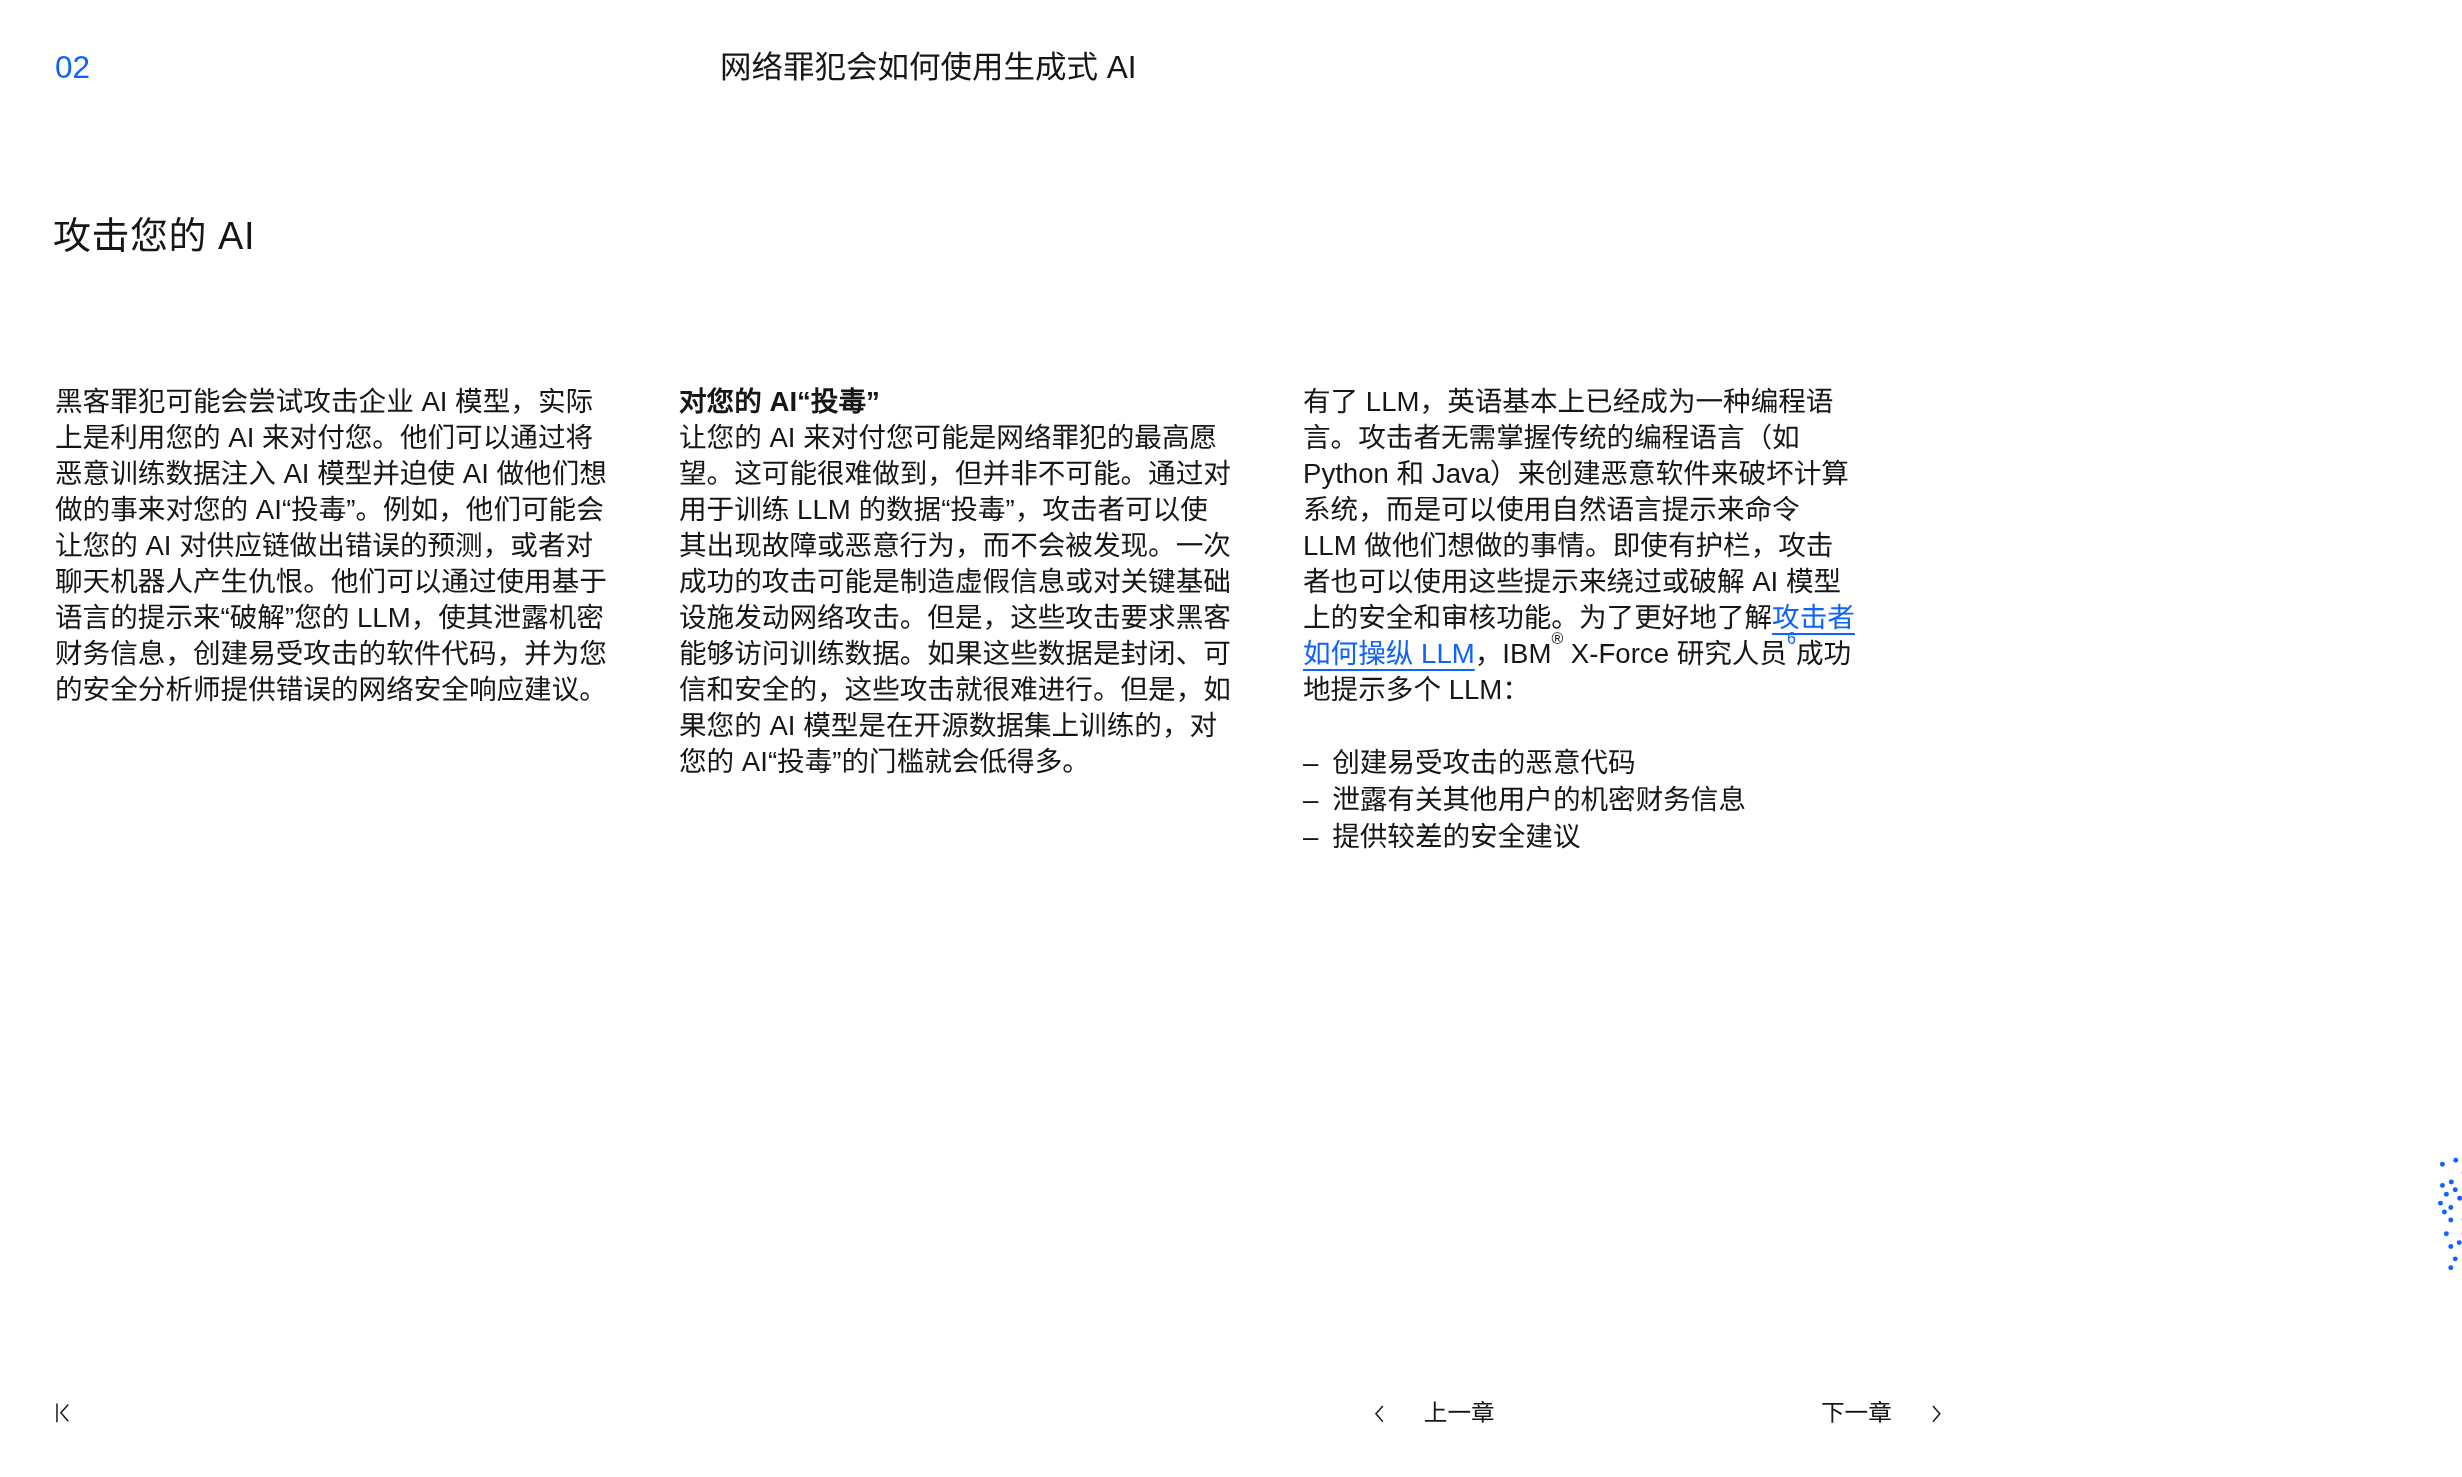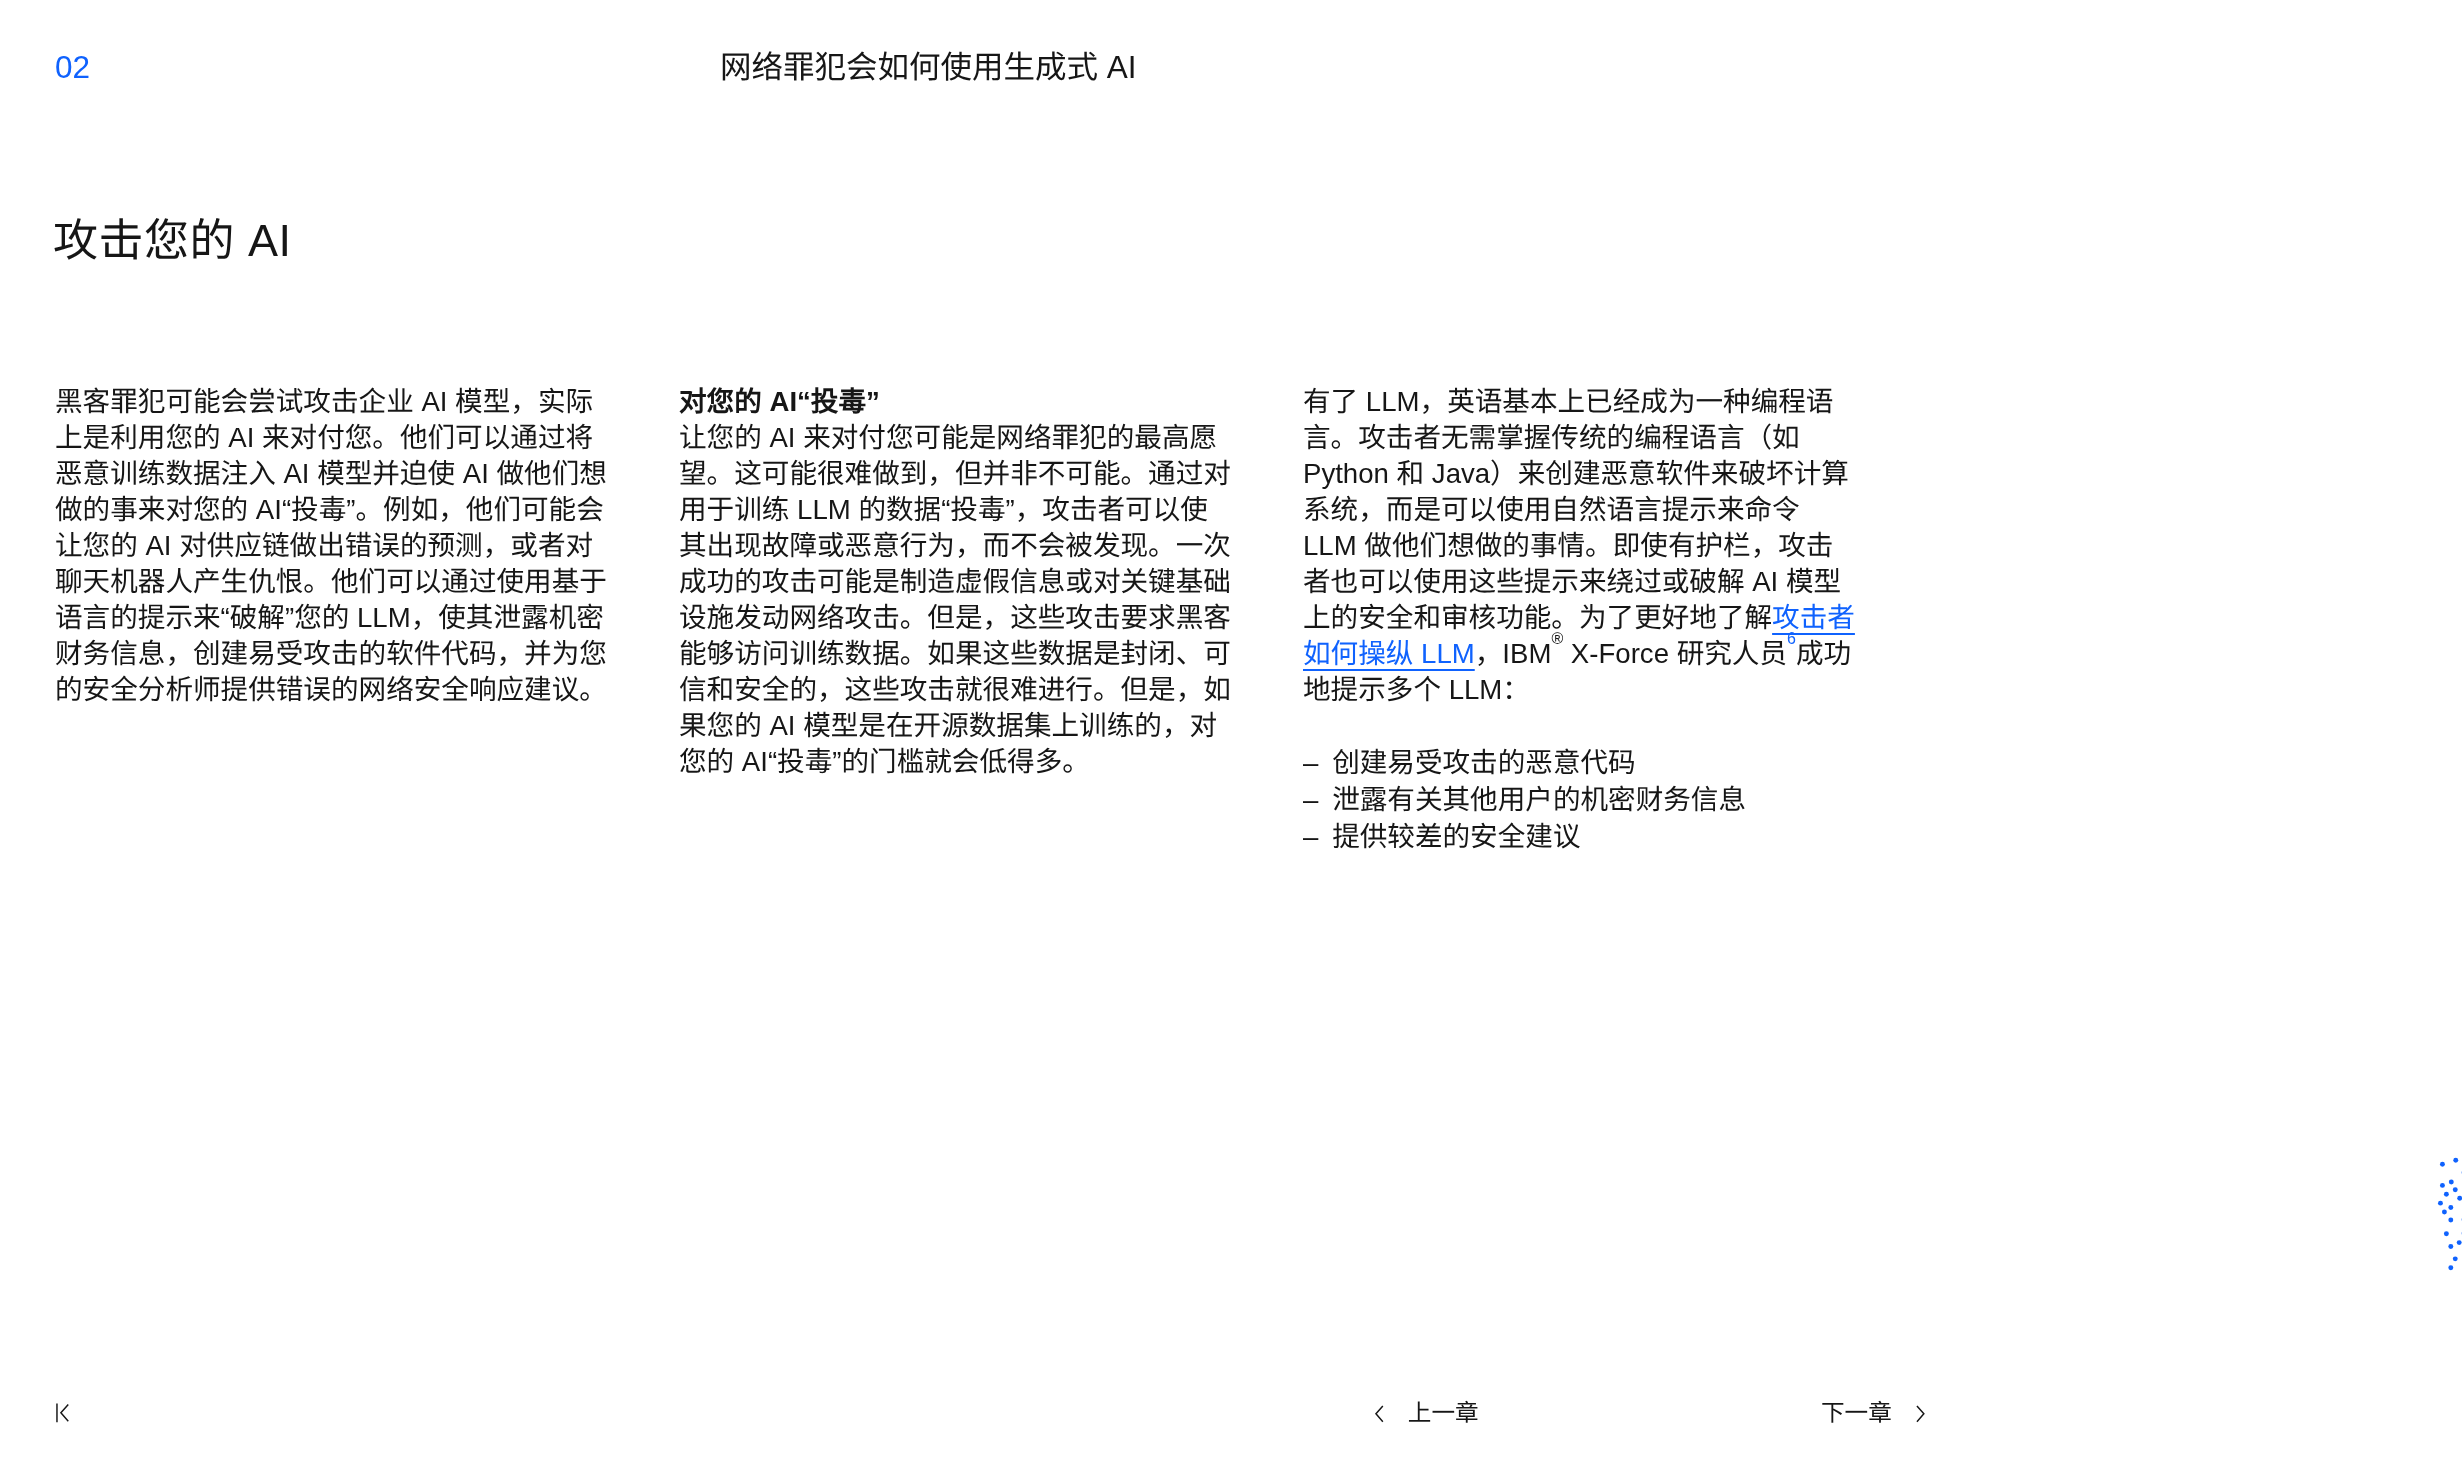--- a/index.html
+++ b/index.html
@@ -17,21 +17,21 @@
     position:absolute;left:55px;top:50px;
     font-size:31.5px;line-height:35px;font-weight:400;color:#0f62fe;
   }
   .doc-title{
     position:absolute;left:720px;top:50px;
     font-size:31.5px;line-height:35px;font-weight:400;color:#161616;
   }
   
   .section-title{
     position:absolute;left:53px;top:192px;
-    font-size:45px;line-height:38px;font-weight:300;color:#161616;
+    font-size:38px;line-height:38px;font-weight:300;color:#161616;
     letter-spacing:0.5px;
   }
   
   .columns{
     position:absolute;left:55px;top:384px;
     display:flex;gap:68px;align-items:flex-start;
   }
   .column{width:556px;font-size:27.6px;line-height:36px;color:#161616;overflow-wrap:break-word;}
   .column-heading{margin:0;font-size:27.6px;line-height:36px;font-weight:700;}
   .column-heading:empty{display:none;}
@@ -45,21 +45,21 @@
   .bullet-list{margin-top:36px;}
   .bullet-item{line-height:37px;padding-left:28.6px;text-indent:-28.6px;}
   
   .decoration{position:absolute;left:2435px;top:1142px;width:148px;height:143px;}
   .decoration svg{display:block;}
   
   .footer-first{
     position:absolute;left:55px;top:1402px;cursor:pointer;
   }
   .nav-button{
-    position:absolute;top:1401px;display:flex;align-items:center;gap:22px;
+    position:absolute;top:1401px;display:flex;align-items:center;gap:38px;
     font-size:23.6px;line-height:25.6px;color:#161616;cursor:pointer;
   }
   .nav-prev{left:1373px;}
   .nav-next{left:1821px;}
   .icon-stroke{stroke:#161616;fill:none;stroke-width:3;}
 </style>
 </head>
 <body>
 
 <div class="page">

